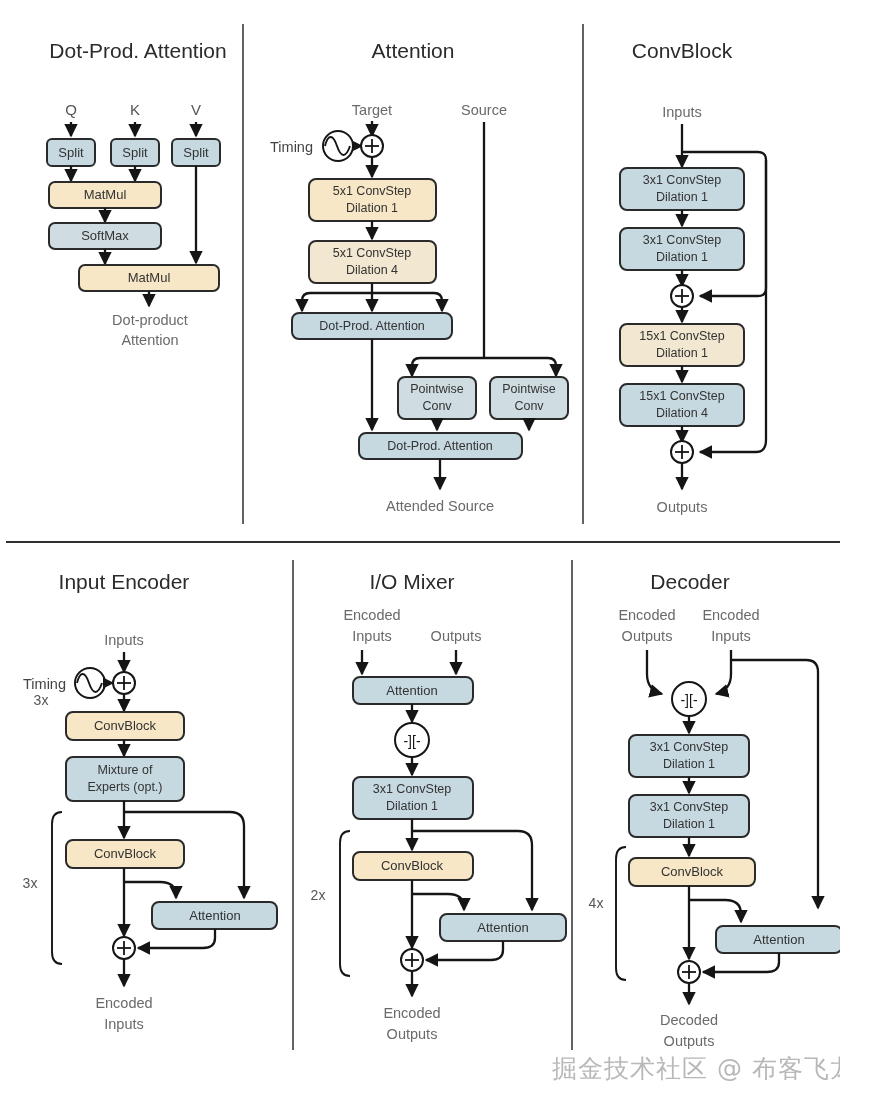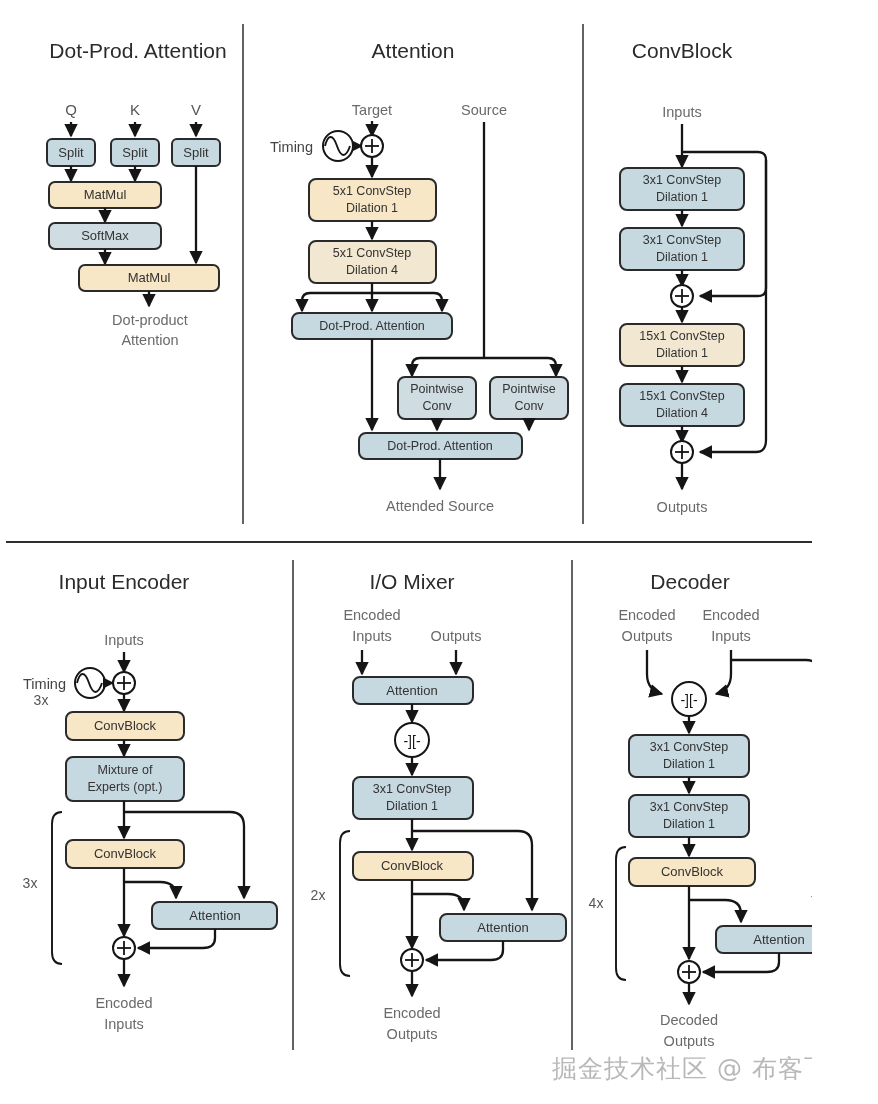--- a/index.html
+++ b/index.html
@@ -6,20 +6,21 @@
   body{
     font-family:"Liberation Sans","DejaVu Sans",sans-serif;
     color:#3a3a3a;
   }
   #page{
     position:relative;
     width:812px;
     height:1104px;
     background:#ffffff;
     overflow:hidden;
+    padding-left:28px;
   }
   svg#canvas{position:absolute;left:0;top:0;width:878px;height:1104px;}
 
   
   .panel-title{
     font-family:"Liberation Sans","DejaVu Sans",sans-serif;
     font-size:21px; fill:#2b2b2b; text-anchor:middle;
   }
   .io-label{
     font-family:"Liberation Sans","DejaVu Sans",sans-serif;

